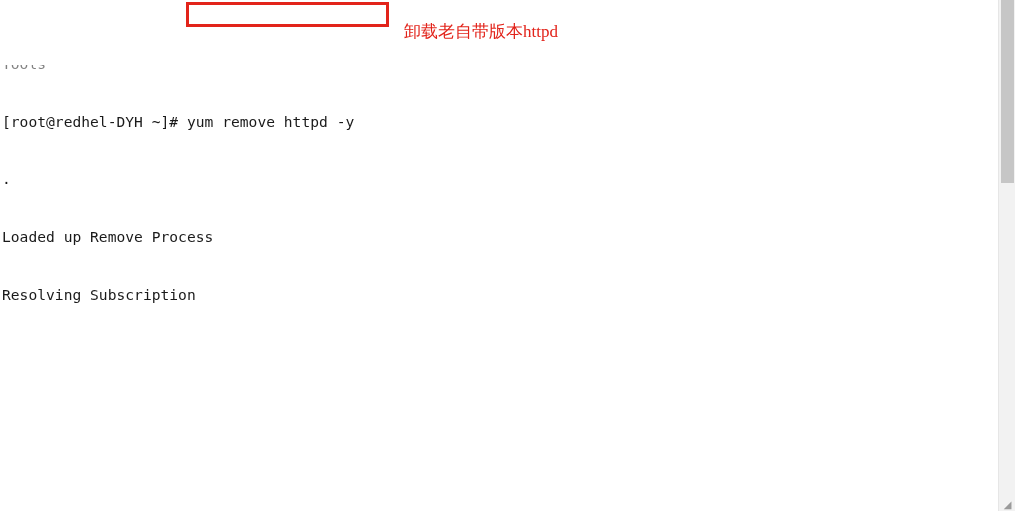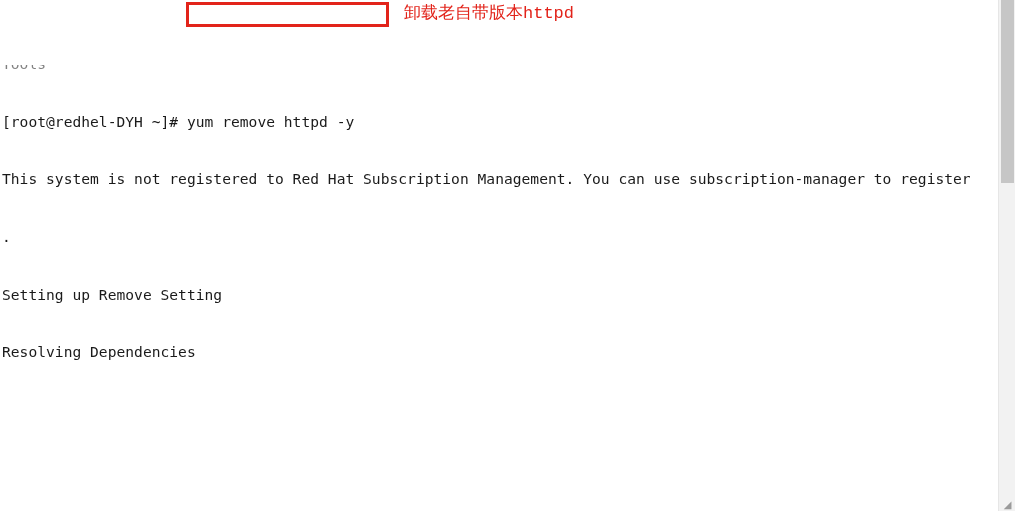--- a/index.html
+++ b/index.html
@@ -73,23 +73,23 @@
     height: 25px;
     border: 3px solid #e2231a;
     box-sizing: border-box;
     background: transparent;
     pointer-events: none;
   }
 
   #annotation-note {
     position: absolute;
     left: 404px;
-    top: 2px;
+    top: 20px;
     color: #e2231a;
-    font-family: Liberation Mono, monospace;
+    font-family: Liberation Serif, serif;
     font-size: 17px;
     line-height: 24px;
     white-space: pre;
     font-weight: 400;
   }
 
   
   #scrollbar {
     position: absolute;
     right: 0;
@@ -122,24 +122,23 @@
   }
 </style>
 </head>
 <body>
 
 <div id="screen">
 
   <div id="terminal">
     <div class="clipped-top"><span>Tools</span></div>
     <div class="line">[root@redhel-DYH ~]# yum remove httpd -y</div>
-    <div class="line">This system is not registered to Red Hat Subscription Management. You can use subscription-manager to register</div>
     <div class="line">.</div>
-    <div class="line">Setting up Remove Setting</div>
-    <div class="line">Resolving Dependencies</div>
+    <div class="line">Loaded up Remove Process</div>
+    <div class="line">Resolving Subscription</div>
     
     
     
     
     
     
     
     
     
     

